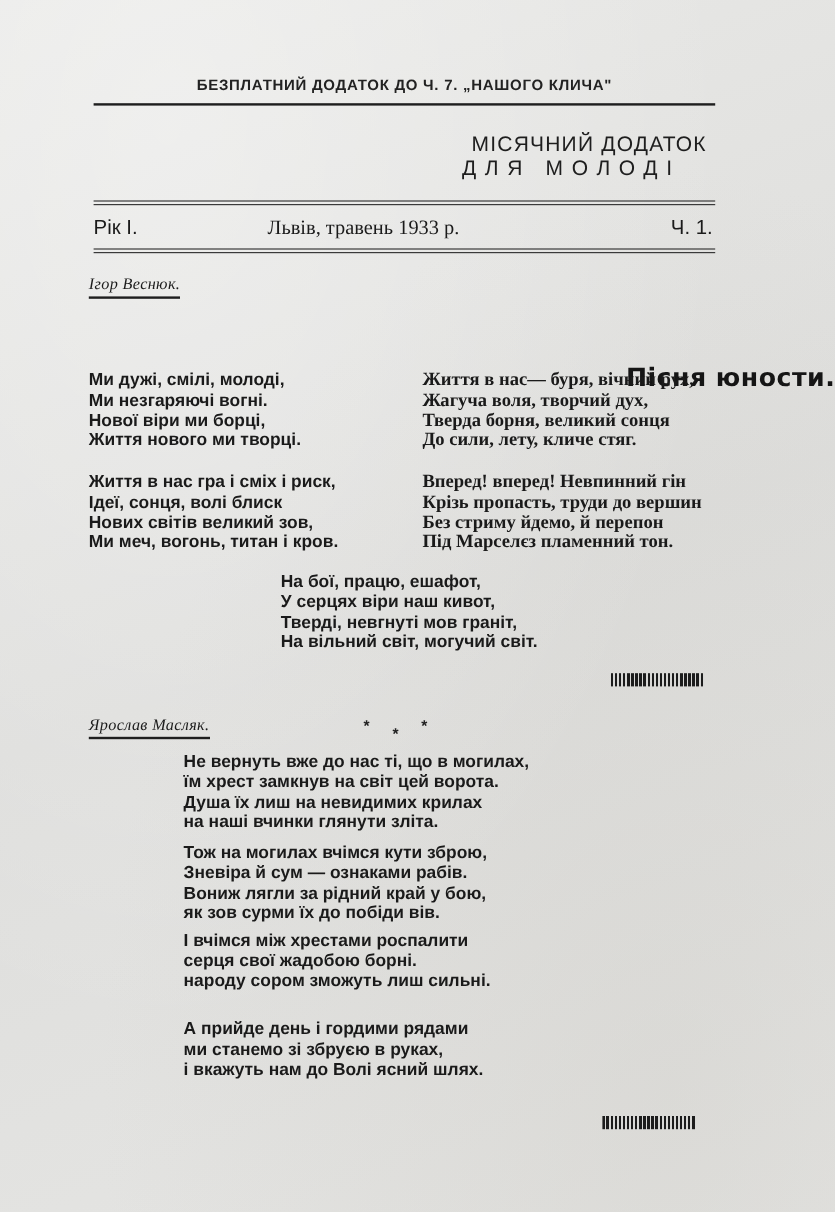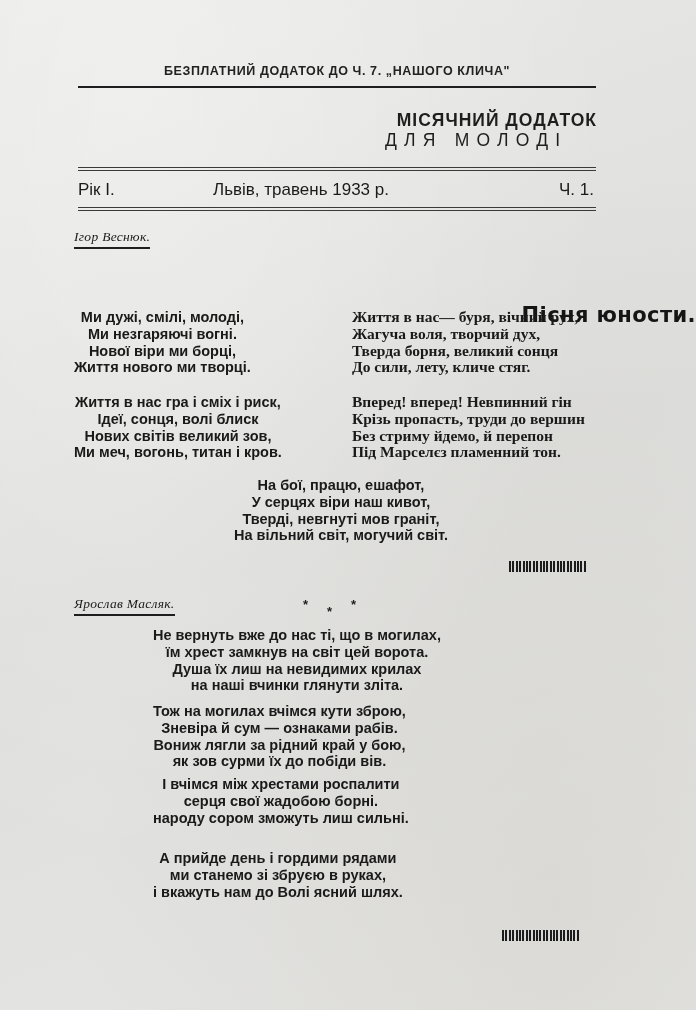--- a/index.html
+++ b/index.html
@@ -25,52 +25,52 @@
   .rule.thick { height: 2px; }
   .rule.thin { height: 1px; background: #3a3a3a; }
 
   .masthead-title {
     position: absolute; left: 76px; top: 100px;
     font-size: 56px; font-weight: bold; letter-spacing: 14px;
     font-family: "DejaVu Sans", sans-serif; color: #151515; line-height: 60px;
   }
   .masthead-sub1 {
     position: absolute; left: 385px; top: 110px; width: 212px;
-    font-size: 17.5px; letter-spacing: 1px; color: #1e1e1e; text-align: right; font-weight: bold;
+    font-size: 17.5px; letter-spacing: 1px; color: #1e1e1e; text-align: center;
   }
   .masthead-sub2 {
     position: absolute; left: 385px; top: 130px; width: 212px;
     font-size: 17.5px; letter-spacing: 7.2px; color: #1e1e1e;
   }
   .issue-row {
     position: absolute; left: 78px; top: 180px; width: 518px; height: 22px;
     font-size: 17px; color: #1b1b1b;
   }
   .issue-row span { position: absolute; top: 0; }
   .issue-year { left: 0; }
-  .issue-place { left: 135px; }
+  .issue-place { left: 145px; font-family: Liberation Serif, serif; }
   .issue-num { right: 2px; }
 
   .author {
     position: absolute; font-family: "Liberation Serif", serif; font-style: italic;
     font-size: 13.5px; color: #1b1b1b; border-bottom: 2px solid #1e1e1e;
     padding-bottom: 2px; letter-spacing: 0.3px;
   }
   .poem-title {
     position: absolute; left: 0; width: 696px; text-align: right; top: 262px;
     font-size: 21px; font-weight: bold; font-family: "DejaVu Sans", sans-serif; color: #151515;
     letter-spacing: 0.4px;
     margin-top: 41px;
   }
   .stanza {
     position: absolute; font-family: "Liberation Serif", serif; font-size: 15.5px;
     line-height: 16.8px; color: #1a1a1a; white-space: nowrap; font-weight: bold;
   }
   .stanza div { white-space: nowrap; }
-  .stanza.sans { font-family: "Liberation Sans", sans-serif; font-size: 14.5px; font-weight: bold; line-height: 16.8px; text-align: center; }
+  .stanza.sans { font-family: "Liberation Sans", sans-serif; font-size: 14.5px; font-weight: bold; line-height: 16.8px; }
 
   .ornament {
     position: absolute; height: 11px;
     background: repeating-linear-gradient(90deg, #1c1c1c 0 2px, #d8d8d6 2px 3.4px);
   }
   .stars {
     position: absolute; left: 300px; top: 597px; width: 70px; height: 20px;
     font-size: 13px; font-weight: bold; color: #222;
   }
   .stars span { position: absolute; }

